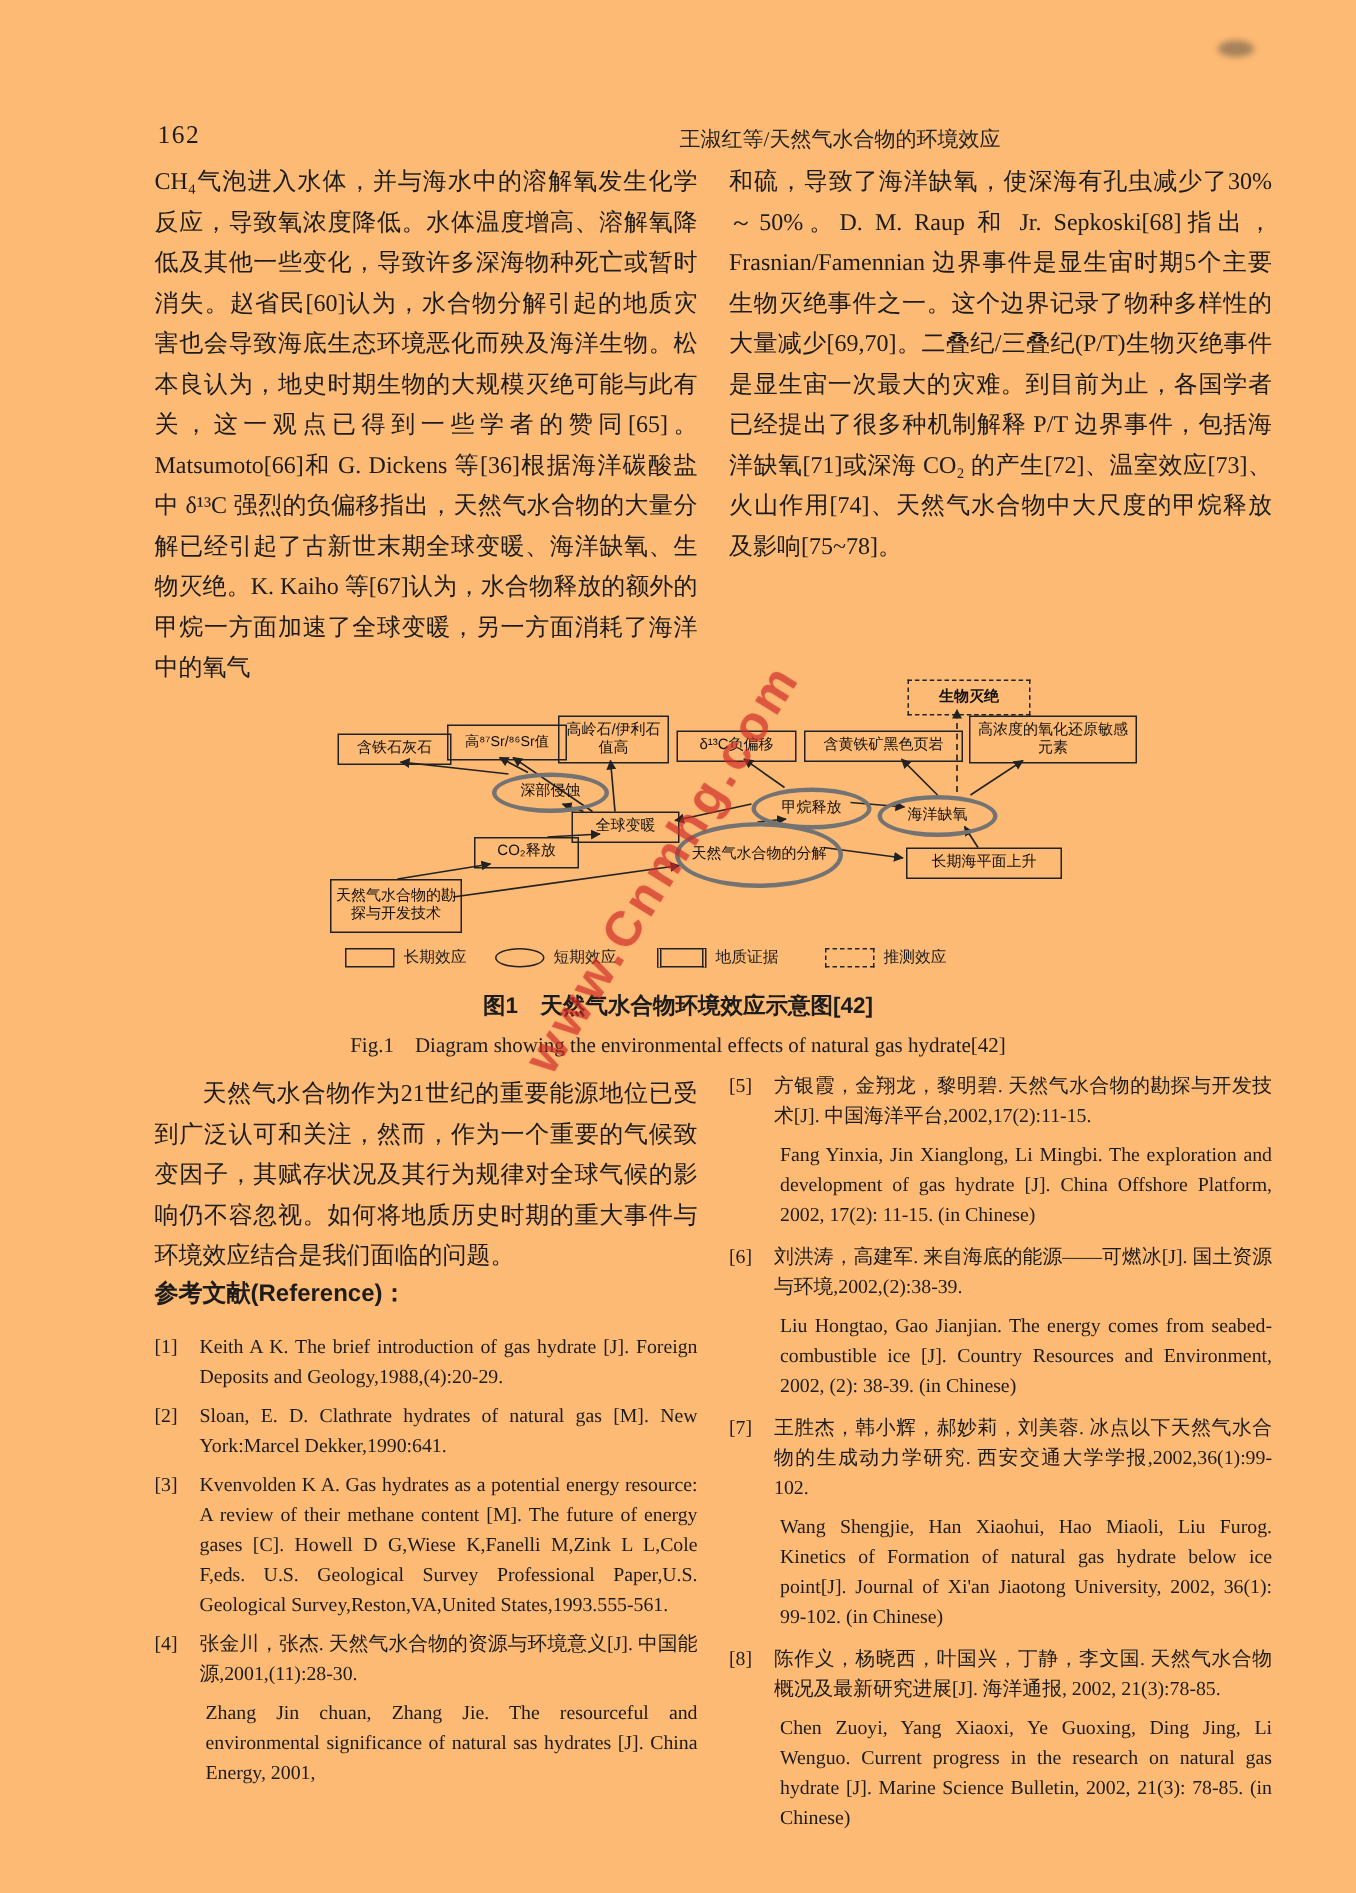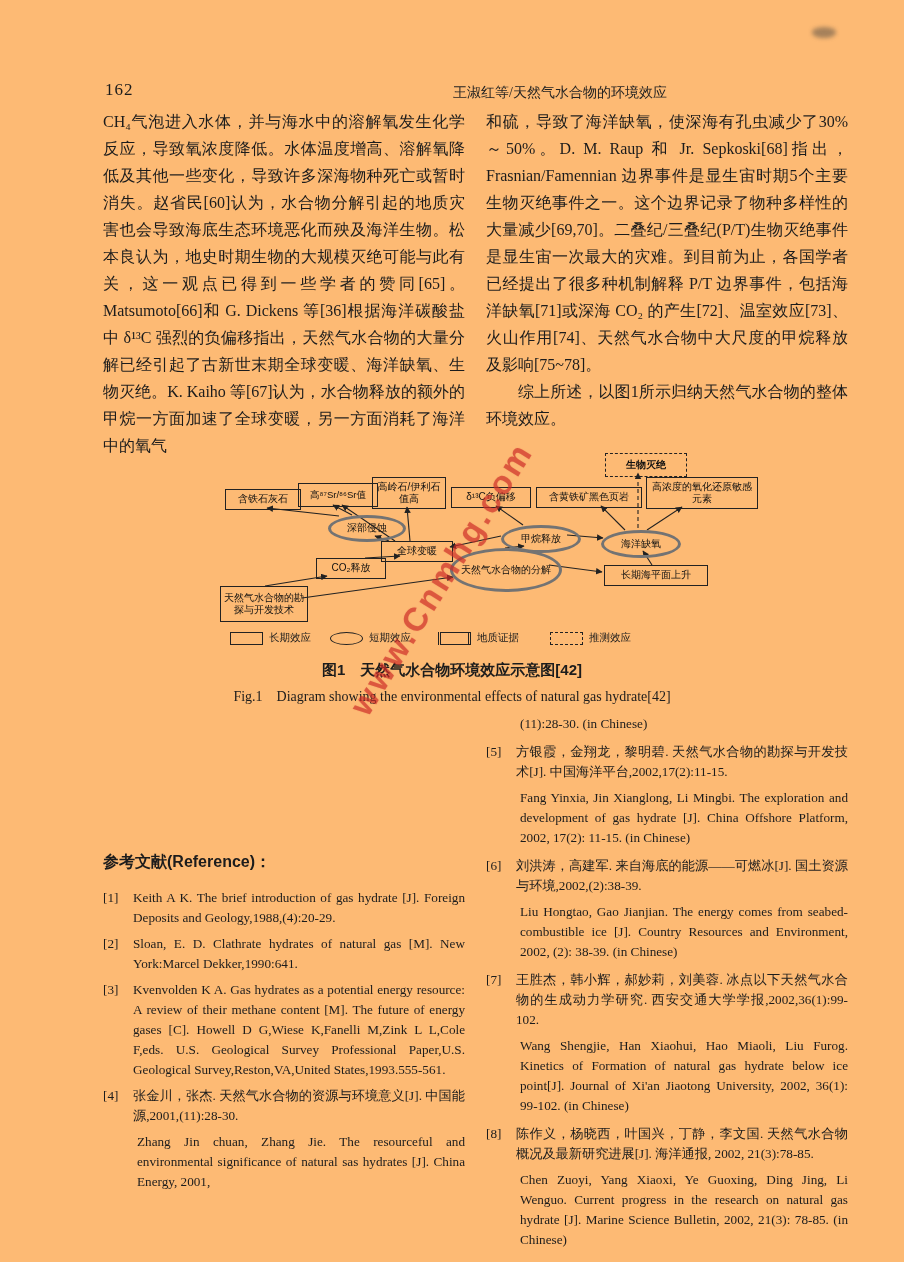--- a/index.html
+++ b/index.html
@@ -67,21 +67,20 @@
 
   <div class="smudge"></div>
   <div class="pageno">162</div>
   <div class="runhead">王淑红等/天然气水合物的环境效应</div>
 
   <div class="col" id="col-tl">
     <p>CH₄气泡进入水体，并与海水中的溶解氧发生化学反应，导致氧浓度降低。水体温度增高、溶解氧降低及其他一些变化，导致许多深海物种死亡或暂时消失。赵省民[60]认为，水合物分解引起的地质灾害也会导致海底生态环境恶化而殃及海洋生物。松本良认为，地史时期生物的大规模灭绝可能与此有关，这一观点已得到一些学者的赞同[65]。Matsumoto[66]和 G. Dickens 等[36]根据海洋碳酸盐中 δ¹³C 强烈的负偏移指出，天然气水合物的大量分解已经引起了古新世末期全球变暖、海洋缺氧、生物灭绝。K. Kaiho 等[67]认为，水合物释放的额外的甲烷一方面加速了全球变暖，另一方面消耗了海洋中的氧气</p>
   </div>
   <div class="col" id="col-tr">
     <p>和硫，导致了海洋缺氧，使深海有孔虫减少了30%～50%。D. M. Raup 和 Jr. Sepkoski[68]指出，Frasnian/Famennian 边界事件是显生宙时期5个主要生物灭绝事件之一。这个边界记录了物种多样性的大量减少[69,70]。二叠纪/三叠纪(P/T)生物灭绝事件是显生宙一次最大的灾难。到目前为止，各国学者已经提出了很多种机制解释 P/T 边界事件，包括海洋缺氧[71]或深海 CO₂ 的产生[72]、温室效应[73]、火山作用[74]、天然气水合物中大尺度的甲烷释放及影响[75~78]。</p>
-    <p class="ind">综上所述，以图1所示归纳天然气水合物的整体环境效应。</p>
   </div>
 
   <div id="figure">
     <svg width="660" height="215" viewBox="0 0 660 215">
       <defs>
         <marker id="ah" markerWidth="7" markerHeight="7" refX="5.5" refY="3" orient="auto">
           <path d="M0,0 L6,3 L0,6 z" fill="#222"></path>
         </marker>
       </defs>
       <g stroke="#222" stroke-width="1.1" fill="none">
@@ -109,21 +108,21 @@
 
     <div class="fnode rect" style="left:20px;top:44px;width:70px;height:17px;">含铁石灰石</div>
     <div class="fnode rect" style="left:93px;top:38px;width:74px;height:20px;font-size:9.5px;">高⁸⁷Sr/⁸⁶Sr值</div>
     <div class="fnode rect" style="left:167px;top:32px;width:68px;height:28px;">高岭石/伊利石值高</div>
     <div class="fnode rect" style="left:246px;top:42px;width:74px;height:17px;">δ¹³C负偏移</div>
     <div class="fnode rect" style="left:331px;top:42px;width:100px;height:17px;">含黄铁矿黑色页岩</div>
     <div class="fnode rect" style="left:441px;top:32px;width:106px;height:28px;">高浓度的氧化还原敏感元素</div>
 
     <div class="fnode oval" style="left:123px;top:70px;width:64px;height:19px;">深部侵蚀</div>
     <div class="fnode oval" style="left:296px;top:80px;width:66px;height:20px;">甲烷释放</div>
-    <div class="fnode oval" style="left:396px;top:85px;width:66px;height:20px;">海洋缺氧</div>
+    <div class="fnode oval" style="left:380px;top:85px;width:66px;height:20px;">海洋缺氧</div>
 
     <div class="fnode rect" style="left:176px;top:96px;width:66px;height:17px;">全球变暖</div>
     <div class="fnode oval" style="left:245px;top:103px;width:98px;height:36px;">天然气水合物的分解</div>
     <div class="fnode rect" style="left:111px;top:113px;width:64px;height:17px;">CO₂释放</div>
     <div class="fnode rect" style="left:399px;top:120px;width:98px;height:17px;">长期海平面上升</div>
     <div class="fnode rect" style="left:15px;top:141px;width:82px;height:32px;">天然气水合物的勘探与开发技术</div>
 
     <div class="lgi" style="left:25px;top:186px;">
       <span class="g"></span>
       <span class="lgl">长期效应</span>
@@ -140,20 +139,23 @@
       <span class="g g-dash"></span>
       <span class="lgl">推测效应</span>
     </div>
   </div>
 
   <div class="cap" id="cap-zh">图1　天然气水合物环境效应示意图[42]</div>
   <div class="cap" id="cap-en">Fig.1　Diagram showing the environmental effects of natural gas hydrate[42]</div>
 
   <div class="watermark">www.Cnmhg.com</div>
 
+  <div class="col" id="body-left">
+    <p class="ind">天然气水合物作为21世纪的重要能源地位已受到广泛认可和关注，然而，作为一个重要的气候致变因子，其赋存状况及其行为规律对全球气候的影响仍不容忽视。如何将地质历史时期的重大事件与环境效应结合是我们面临的问题。</p>
+  </div>
 
   <div id="ref-head">参考文献(Reference)：</div>
 
   <div class="refcol" id="refs-left">
     <div class="ref">
       <span class="ref-label">[1]</span>
       <span class="ref-text">Keith A K. The brief introduction of gas hydrate [J]. Foreign Deposits and Geology,1988,(4):20-29.</span>
     </div>
     <div class="ref">
       <span class="ref-label">[2]</span>
@@ -164,21 +166,20 @@
       <span class="ref-text">Kvenvolden K A. Gas hydrates as a potential energy resource: A review of their methane content [M]. The future of energy gases [C]. Howell D G,Wiese K,Fanelli M,Zink L L,Cole F,eds. U.S. Geological Survey Professional Paper,U.S. Geological Survey,Reston,VA,United States,1993.555-561.</span>
     </div>
     <div class="ref">
       <span class="ref-label">[4]</span>
       <span class="ref-text">张金川，张杰. 天然气水合物的资源与环境意义[J]. 中国能源,2001,(11):28-30.</span>
     </div>
     <div class="ref-trans">Zhang Jin chuan, Zhang Jie. The resourceful and environmental significance of natural sas hydrates [J]. China Energy, 2001,</div>
   </div>
 
   <div class="refcol" id="refs-right">
-    <div class="carry">(11):28-30. (in Chinese)</div>
 
     <div class="ref">
       <span class="ref-label">[5]</span>
       <span class="ref-text">方银霞，金翔龙，黎明碧. 天然气水合物的勘探与开发技术[J]. 中国海洋平台,2002,17(2):11-15.</span>
     </div>
     <div class="ref-trans">Fang Yinxia, Jin Xianglong, Li Mingbi. The exploration and development of gas hydrate [J]. China Offshore Platform, 2002, 17(2): 11-15. (in Chinese)</div>
 
     <div class="ref">
       <span class="ref-label">[6]</span>
       <span class="ref-text">刘洪涛，高建军. 来自海底的能源——可燃冰[J]. 国土资源与环境,2002,(2):38-39.</span>

